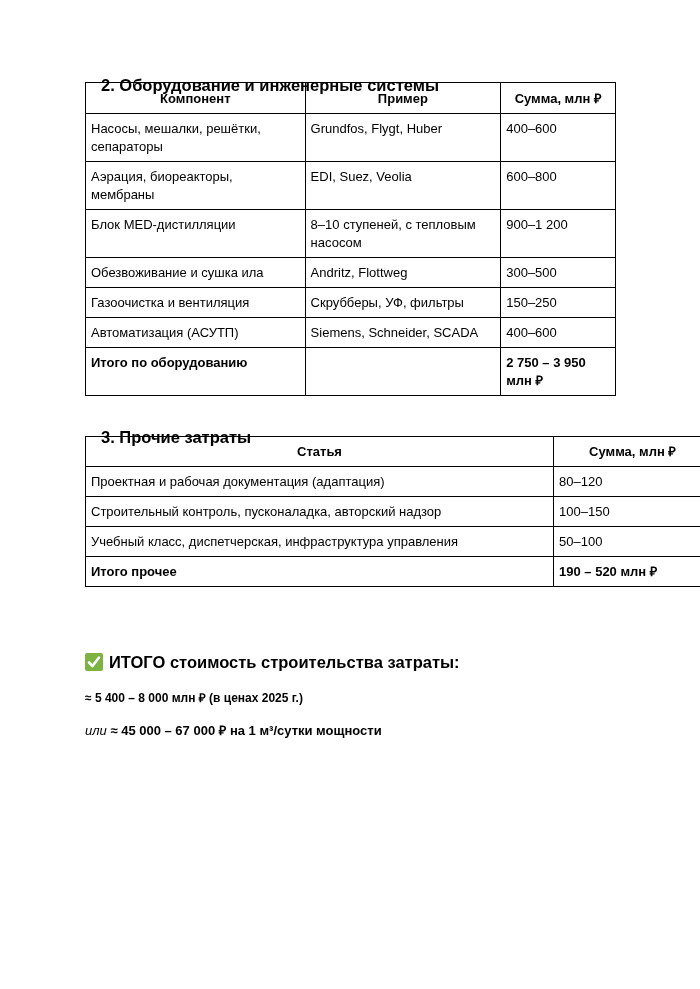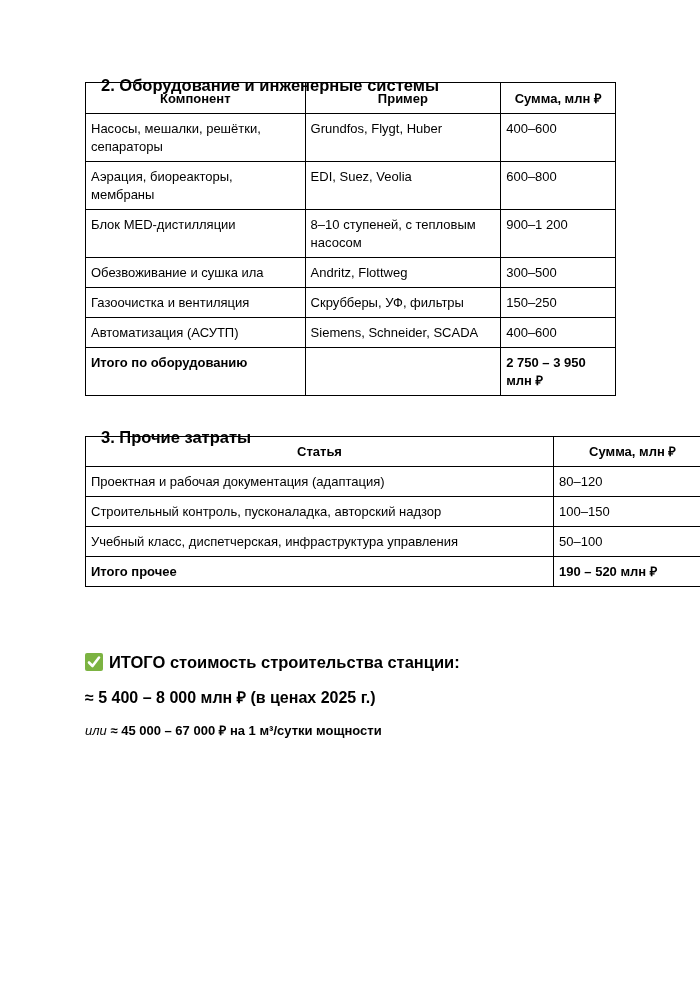--- a/index.html
+++ b/index.html
@@ -35,21 +35,21 @@
   .summary-title {
     position: absolute; left: 85px; top: 652px; font-size: 16.5px; font-weight: bold;
     line-height: 20px; display: flex; align-items: center;
   }
   .check {
     display: inline-block; width: 18px; height: 18px; background: #7cb342;
     border-radius: 2px; margin-right: 6px; position: relative;
   }
   .check svg { position: absolute; left: 0; top: 0; }
   .summary-range {
-    position: absolute; left: 85px; top: 688px; font-size: 16px; font-weight: bold; line-height: 20px;
+    position: absolute; left: 85px; top: 688px; font-size: 12px; font-weight: bold; line-height: 20px;
   }
   .summary-per {
     position: absolute; left: 85px; top: 723px; font-size: 13px; line-height: 16px;
   }
   .summary-per i { font-style: italic; font-weight: normal; }
   .summary-per b { font-weight: bold; }
 </style>
 </head>
 <body>
 
@@ -135,20 +135,20 @@
   </tr>
 </tbody>
   </table>
 
 <div class="summary-title">
   <span class="check">
     <svg width="18" height="18" viewBox="0 0 18 18">
         <path d="M4 9.5 L7.5 13 L14 4.5" stroke="#fff" stroke-width="2.6" fill="none" stroke-linecap="round" stroke-linejoin="round"></path>
       </svg>
   </span>
-  <span>ИТОГО стоимость строительства станции:</span>
+  <span>ИТОГО стоимость строительства затраты:</span>
 </div>
 
 <div class="summary-range">≈ 5 400 – 8 000 млн ₽ (в ценах 2025 г.)</div>
 
 <div class="summary-per">
   <i>или</i><b> ≈ 45 000 – 67 000 ₽ на 1 м³/сутки мощности</b>
 </div>
 
 </body></html>

